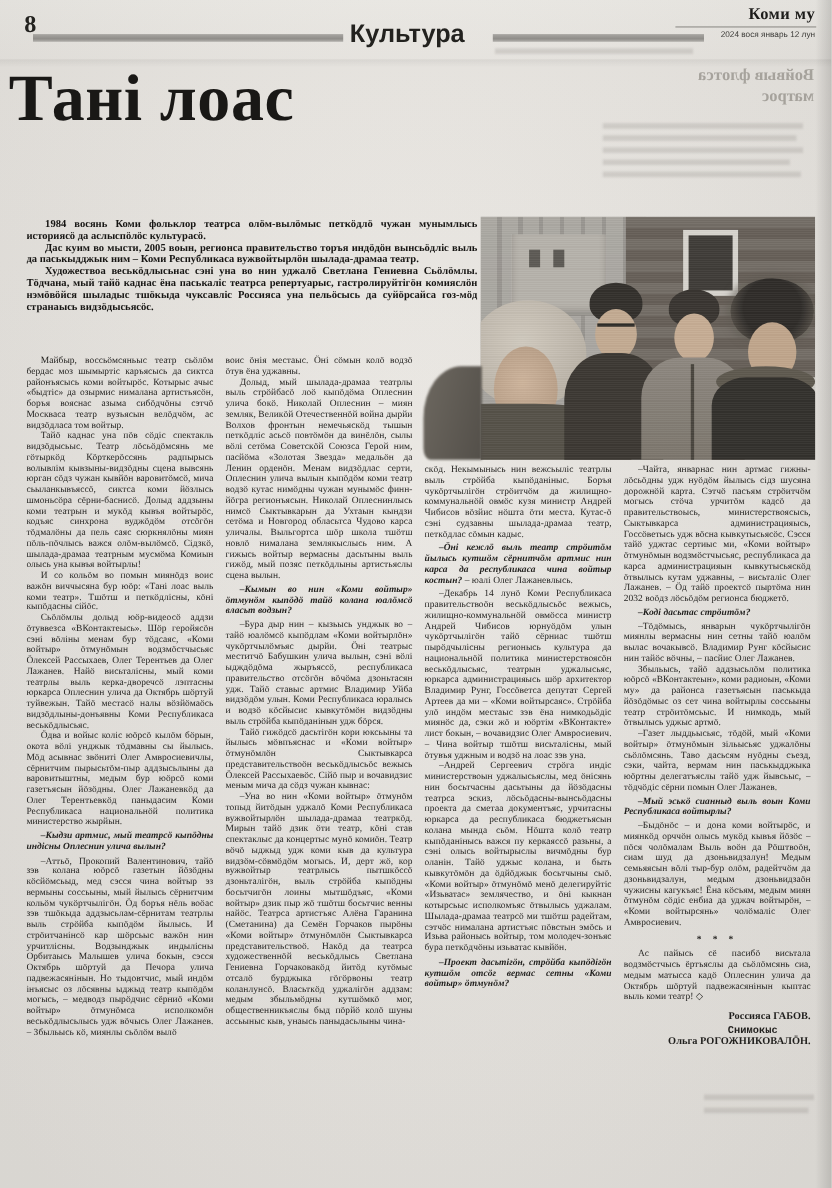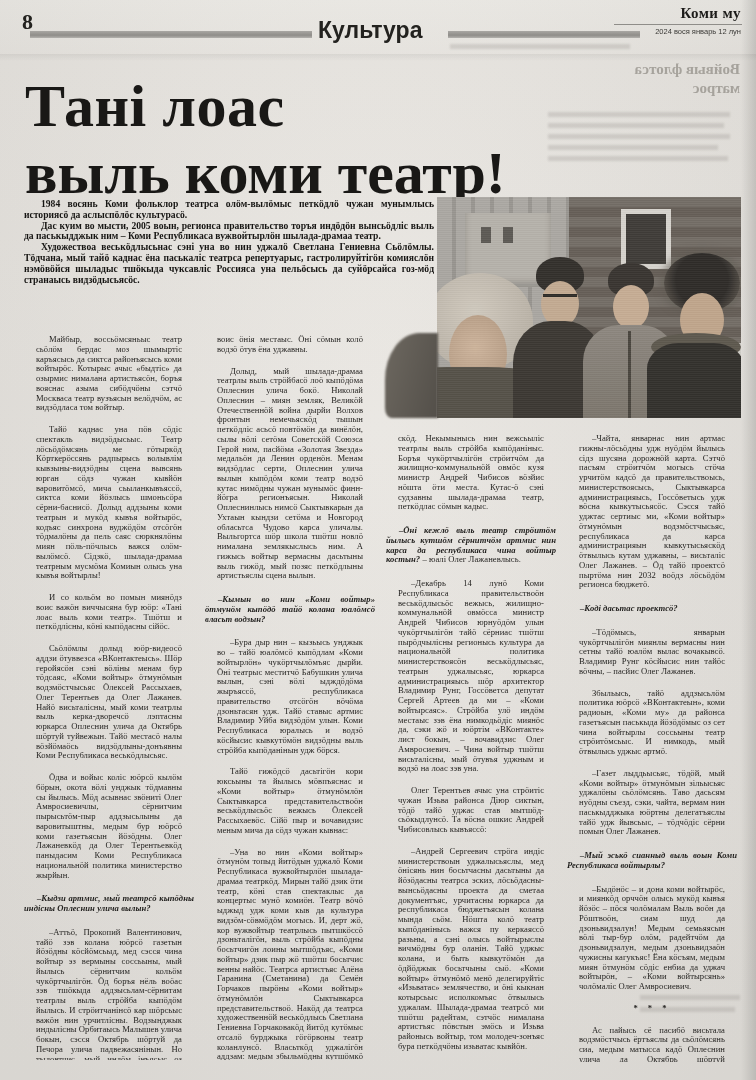--- a/index.html
+++ b/index.html
@@ -17,22 +17,22 @@
   .pagenum{position:absolute;left:22px;top:10px;font:bold 22px/24px "Liberation Serif",serif;color:#23221f;}
   .bar{position:absolute;top:31px;height:7px;background:linear-gradient(180deg,#a9a7a3,#8f8d89 60%,#b3b1ad);}
   .bar-left{left:30px;width:282px;}
   .bar-right{left:448px;width:192px;}
   .section-title{position:absolute;left:318px;top:17px;font:bold 23px/26px "Liberation Sans",sans-serif;color:#23221f;}
   .masthead{position:absolute;right:15px;top:5px;font:bold 15px/17px "Liberation Serif",serif;color:#1d1c1a;letter-spacing:.4px;}
   .mast-rule{position:absolute;right:14px;top:24px;width:128px;height:1px;background:#8f8d89;}
   .dateline{position:absolute;right:15px;top:27px;font:7.5px/10px "Liberation Sans",sans-serif;color:#3a3936;}
 
   
-  .headline{position:absolute;left:25px;top:56px;width:660px;
-        font:bold 60px/67px "Liberation Serif",serif;color:#191816;letter-spacing:.5px;margin-top:17px;}
+  .headline{position:absolute;left:8px;top:56px;width:660px;
+        font:bold 60px/67px "Liberation Serif",serif;color:#191816;letter-spacing:.5px;}
   .headline .l2{letter-spacing:0;}
 
   
   .ghost-title{position:absolute;left:545px;top:60px;width:195px;transform:scaleX(-1);
         font:bold 15px/19px "Liberation Serif",serif;color:rgba(108,103,96,.50);filter:blur(.7px);}
   .gbar{position:absolute;height:5px;background:rgba(120,115,108,.20);filter:blur(1px);}
 
   
   .lead{position:absolute;left:24px;top:199px;width:410px;height:120px;overflow:hidden;}
   .lead p{margin:0;text-indent:17px;font:bold 9.6px/10.8px "Liberation Serif",serif;
@@ -74,23 +74,23 @@
   .ph-grain{inset:0;background:repeating-linear-gradient(0deg,rgba(255,255,255,.04) 0 1px,rgba(0,0,0,.02) 1px 2px);filter:none;}
   .cutout{position:absolute;left:385px;top:333px;width:53px;height:85px;
         background:linear-gradient(105deg,#6d6860,#534f49);border-radius:65% 0 0 12% / 55% 0 0 12%;filter:blur(1px);}
 
   
   .col{position:absolute;width:170px;font:8.6px/9.75px "Liberation Serif",serif;
         text-align:justify;color:#201f1d;overflow:hidden;letter-spacing:.05px;}
   .c1,.c2{top:323px;height:737px;}
   .c3,.c4{top:422px;height:640px;}
   .c1{left:24px;} .c2{left:205px;} .c3{left:386px;font-family:Liberation Serif, serif;} .c4{left:567px;}
-  .col p{margin:12px;text-indent:13px;}
+  .col p{margin:0;text-indent:13px;}
   .col p.noind{text-indent:0;}
-  .col p.q{font-weight:bold;font-style:italic;margin:14px 0;}
+  .col p.q{font-weight:bold;font-style:italic;margin:3px 0;}
   .col p.q .tail{font-weight:normal;font-style:normal;}
   .sep{text-align:center;font-weight:bold;text-indent:0 !important;margin:5px 0 4px 0 !important;letter-spacing:4px;}
   .credits{margin-top:8px;text-align:right;font-weight:bold;font-size:9.4px;line-height:11.5px;}
   .credits .ln{text-indent:0;text-align:right;font-weight:bold;}
   .credits .mid{padding-right:30px;font-family:Liberation Mono, monospace;}
 </style>
 </head>
 <body>
 
 <div class="page">
@@ -113,21 +113,20 @@
   <div class="gbar" style="left:548px;top:112px;width:182px;"></div>
   <div class="gbar" style="left:548px;top:123px;width:176px;"></div>
   <div class="gbar" style="left:548px;top:134px;width:182px;"></div>
   <div class="gbar" style="left:548px;top:145px;width:170px;"></div>
   <div class="gbar" style="left:548px;top:156px;width:180px;"></div>
   <div class="gbar" style="left:640px;top:995px;width:100px;"></div>
   <div class="gbar" style="left:640px;top:1007px;width:95px;"></div>
 
   <div class="headline">
     <div class="l1">Тані лоас</div>
-    <div class="l2">выль коми театр!</div>
   </div>
 
   <div class="lead">
     <p>1984 восянь Коми фольклор театрса олöм-вылöмыс петкöдлö чужан мунымлысь историясö да аслыспöлöс культурасö.</p>
     <p>Дас куим во мысти, 2005 воын, регионса правительство торъя индöдöн вынсьöдліс выль да паськыдджык ним – Коми Республикаса вужвойтырлöн шылада-драмаа театр.</p>
     <p>Художествоа веськöдлысьнас сэні уна во нин уджалö Светлана Гениевна Сьöлöмлы. Тöдчана, мый тайö каднас ёна паськаліс театрса репертуарыс, гастролируйтігöн комияслöн нэмöвöйся шыладыс тшöкыда чуксавліс Россияса уна пельöсысь да суйöрсайса гоз-мöд странаысь видзöдысьясöс.</p>
   </div>
 
   <div class="photo">
     <div class="ph-trees"></div>
@@ -172,28 +171,27 @@
     <p class="q">–Кымын во нин «Коми войтыр» öтмунöм кыпöдö тайö колана юалöмсö власьт водзын?</p>
     <p>–Бура дыр нин – кызьысь унджык во – тайö юалöмсö кыпöдлам «Коми войтырлöн» чукöртчылöмъяс дырйи. Öні театрыс меститчö Бабушкин улича вылын, сэні вöлі ыдждöдöма жыръяссö, республикаса правительство отсöгöн вöчöма дзоньтасян удж. Тайö ставыс артмис Владимир Уйба видзöдöм улын. Коми Республикаса юралысь и водзö кöсйысис кывкутöмöн видзöдны выль стрöйба кыпöданінын удж бöрся.</p>
     <p>Тайö гижöдсö дасьтігöн кори юксьыны та йылысь мöвпъяснас и «Коми войтыр» öтмунöмлöн Сыктывкарса представительствоöн веськöдлысьöс вежысь Öлексей Рассыхаевöс. Сійö пыр и вочавидзис меным мича да сöдз чужан кывнас:</p>
     <p>–Уна во нин «Коми войтыр» öтмунöм топыд йитöдын уджалö Коми Республикаса вужвойтырлöн шылада-драмаа театркöд. Мирын тайö дзик öти театр, кöні став спектаклыс да концертыс мунö комиöн. Театр вöчö ыджыд удж коми кыв да культура видзöм-сöвмöдöм могысь. И, дерт жö, кор вужвойтыр театрлысь пытшкöссö дзоньталігöн, выль стрöйба кыпöдны босьтчигöн лоины мытшöдъяс, «Коми войтыр» дзик пыр жö тшöтш босьтчис венны найöс. Театрса артистъяс Алёна Гаранина (Сметанина) да Семён Горчаков пырöны «Коми войтыр» öтмунöмлöн Сыктывкарса представительствоö. Накöд да театрса художественнöй веськöдлысь Светлана Гениевна Горчаковакöд йитöд кутöмыс отсалö бурджыка гöгöрвоны театр коланлунсö. Власьткöд уджалігöн аддзам: медым збыльмöдны кутшöмкö мог, общественникъяслы быд пöрйö колö шуны ассьыныс кыв, унаысь паныдасьлыны чина-</p>
   </div>
 
   <div class="col c3">
     <p class="noind">скöд. Некымынысь нин вежсьыліс театрлы выль стрöйба кыпöданіныс. Боръя чукöртчылігöн стрöитчöм да жилищно-коммунальнöй овмöс кузя министр Андрей Чибисов вöзйис нöшта öти места. Кутас-ö сэні судзавны шылада-драмаа театр, петкöдлас сöмын кадыс.</p>
     <p class="q"><span>–Öні кежлö выль театр стрöитöм йылысь кутшöм сёрнитчöм артмис нин карса да республикаса чина войтыр костын?</span><span class="tail"> – юалі Олег Лажаневлысь.</span></p>
     <p>–Декабрь 14 лунö Коми Республикаса правительствоöн веськöдлысьöс вежысь, жилищно-коммунальнöй овмöсса министр Андрей Чибисов юрнуöдöм улын чукöртчылігöн тайö сёрниас тшöтш пырöдчылісны регионысь культура да национальнöй политика министерствоясöн веськöдлысьяс, театрын уджалысьяс, юркарса администрацияысь шöр архитектор Владимир Рунг, Госсöветса депутат Сергей Артеев да ми – «Коми войтырсаяс». Стрöйба улö индöм местаыс зэв ёна нимкодьöдіс миянöс да, сэки жö и юöртім «ВКонтакте» лист бокын, – вочавидзис Олег Амвросиевич. – Чина войтыр тшöтш висьталісны, мый öтувъя уджным и водзö на лоас зэв уна.</p>
-    <p>Олег Терентьев ачыс уна стрöитіс чужан Изьва районса Діюр сиктын, тöдö тайö уджас став мытшöд-сьöкыдлунсö. Та вöсна ошкис Андрей Чибисовлысь кывъяссö:</p>
     <p>–Андрей Сергеевич стрöга индіс министерствоын уджалысьяслы, мед öнісянь нин босьтчасны дасьтыны да йöзöдасны театрса эскиз, лöсьöдасны-вынсьöдасны проекта да сметаа документъяс, урчитасны юркарса да республикаса бюджетъясын колана мында сьöм. Нöшта колö театр кыпöданінысь важся пу керкаяссö разьны, а сэні олысь войтырыслы вичмöдны бур оланін. Тайö уджыс колана, и быть кывкутöмöн да öдйöджык босьтчыны сыö. «Коми войтыр» öтмунöмö менö делегируйтіс «Изьватас» землячество, и öні кыкнан котырсьыс исполкомъяс öтвылысь уджалам. Шылада-драмаа театрсö ми тшöтш радейтам, сэтчöс нималана артистъяс пöвстын эмöсь и Изьва районысь войтыр, том молодеч-зонъяс бура петкöдчöны изьватас кывйöн.</p>
     <p class="q">–Проект дасьтігöн, стрöйба кыпöдігöн кутшöм отсöг вермас сетны «Коми войтыр» öтмунöм?</p>
   </div>
 
   <div class="col c4">
     <p>–Чайта, январнас нин артмас гижны-лöсьöдны удж нуöдöм йылысь сідз шусяна дорожнöй карта. Сэтчö пасъям стрöитчöм могысь стöча урчитöм кадсö да правительствоысь, министерствоясысь, Сыктывкарса администрацияысь, Госсöветысь удж вöсна кывкутысьясöс. Сэсся тайö уджтас сертиыс ми, «Коми войтыр» öтмунöмын водзмöстчысьяс, республикаса да карса администрацияын кывкутысьяскöд öтвылысь кутам уджавны, – висьталіс Олег Лажанев. – Öд тайö проектсö пыртöма нин 2032 воöдз лöсьöдöм регионса бюджетö.</p>
-    <p class="q">–Коді дасьтас проектсö?</p>
+    <p class="q">–Коді дасьтас стрöитöм?</p>
     <p>–Тöдöмысь, январын чукöртчылігöн миянлы вермасны нин сетны тайö юалöм вылас вочакывсö. Владимир Рунг кöсйысис нин тайöс вöчны, – пасйис Олег Лажанев.</p>
     <p>Збыльысь, тайö аддзысьлöм политика юöрсö «ВКонтактеын», коми радиоын, «Коми му» да районса газетъясын паськыда йöзöдöмыс оз сет чина войтырлы соссьыны театр стрöитöмсьыс. И нимкодь, мый öтвылысь уджыс артмö.</p>
     <p>–Газет лыддьысьяс, тöдöй, мый «Коми войтыр» öтмунöмын зільысьяс уджалöны сьöлöмсянь. Таво дасьсям нуöдны съезд, сэки, чайта, вермам нин паськыдджыка юöртны делегатъяслы тайö удж йывсьыс, – тöдчöдіс сёрни помын Олег Лажанев.</p>
     <p class="q">–Мый эськö сианныд выль воын Коми Республикаса войтырлы?</p>
     <p>–Быдöнöс – и дона коми войтырöс, и миянкöд орччöн олысь мукöд кывъя йöзöс – пöся чолöмалам Выль воöн да Рöштвоöн, сиам шуд да дзоньвидзалун! Медым семьяясын вöлі тыр-бур олöм, радейтчöм да дзоньвидзалун, медым дзоньвидзаöн чужисны кагукъяс! Ёна кöсъям, медым миян öтмунöм сöдіс енбиа да уджач войтырöн, – «Коми войтырсянь» чолöмаліс Олег Амвросиевич.</p>
     <p class="sep">* * *</p>
     <p>Ас пайысь сё пасибö висьтала водзмöстчысь ёртъяслы да сьöлöмсянь сиа, медым матысса кадö Оплеснин улича да Октябрь шöртуй падвежасянінын кыптас выль коми театр! ◇</p>
     <div class="credits">
       <div class="ln">Россияса ГАБОВ.</div>
       <div class="ln mid">Снимокыс</div>

